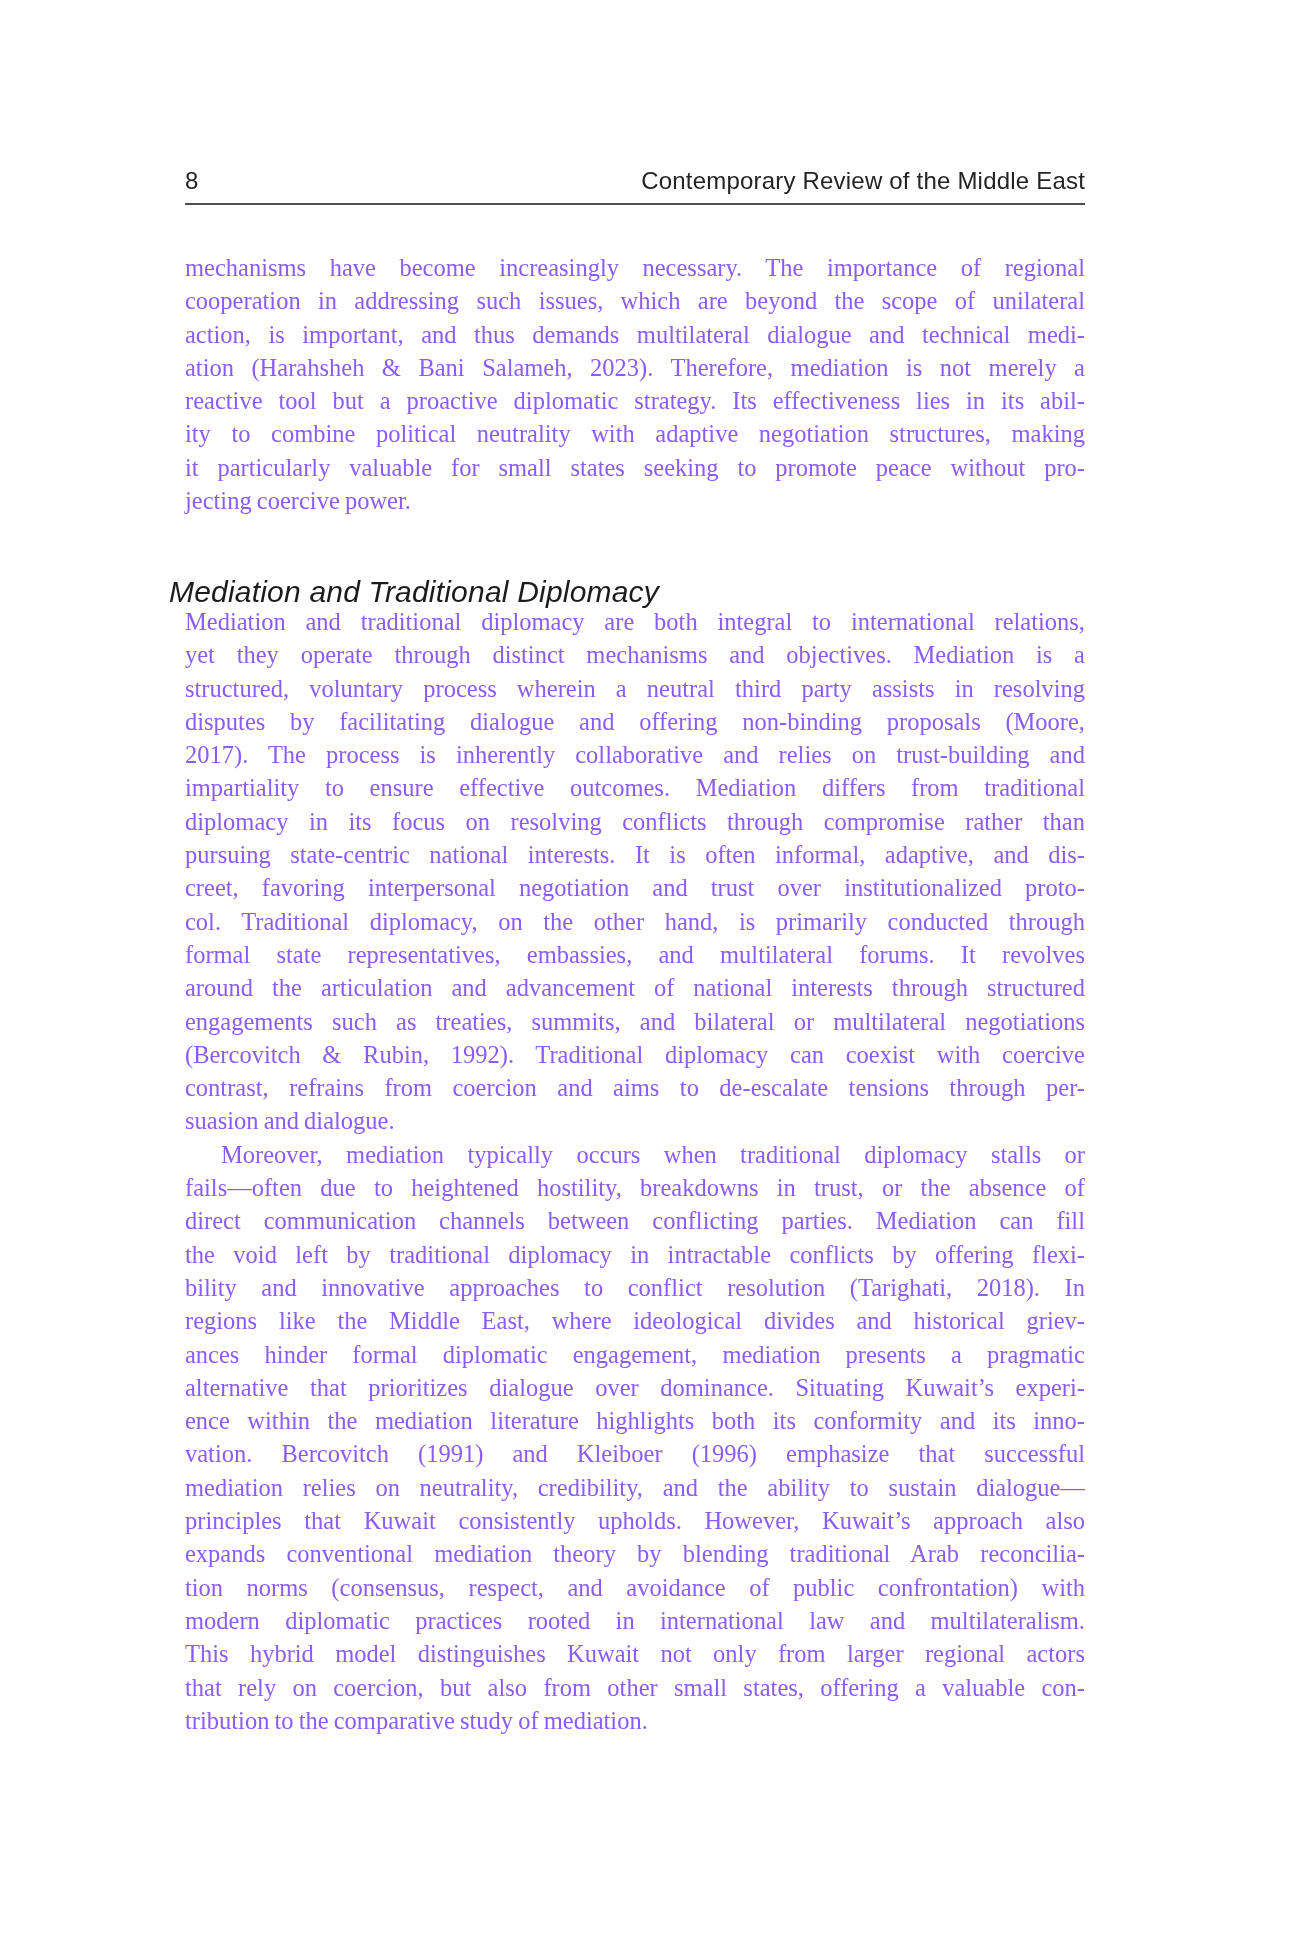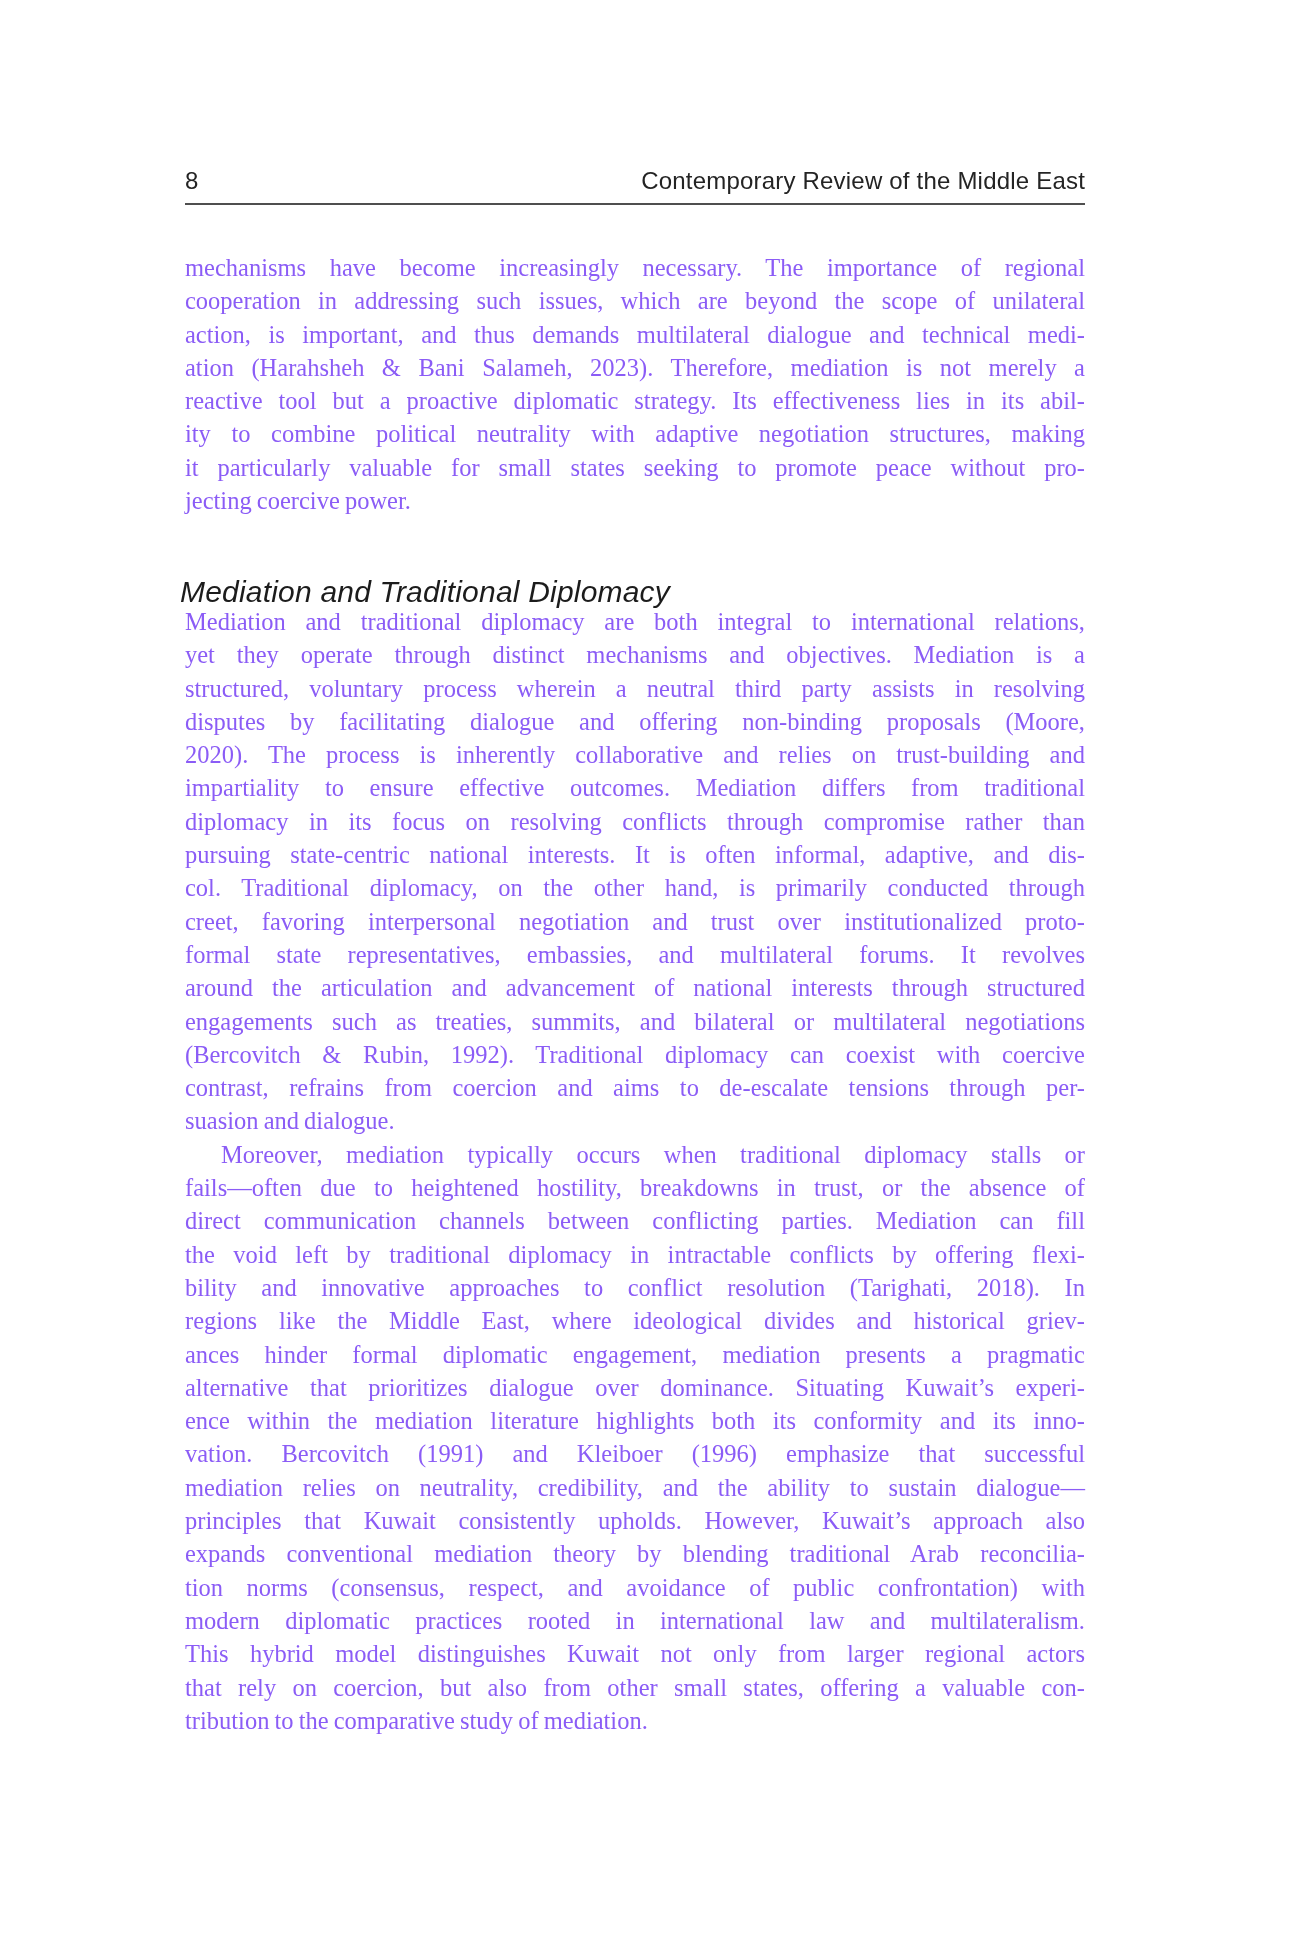--- a/index.html
+++ b/index.html
@@ -60,21 +60,21 @@
   .line {
     text-align: justify;
     text-align-last: justify;
     white-space: normal;
   }
   .line.last { text-align-last: left; }
   .line.indent { text-indent: 36px; }
   
   .section-heading {
     position: absolute;
-    left: 180px;
+    left: 169px;
     top: 548px;
     width: 900px;
     font-family: "Liberation Sans", sans-serif;
     font-style: italic;
     font-weight: 400;
     font-size: 30px;
     line-height: 38px;
     color: #1c1c1c;
     letter-spacing: 0.2px;
   }
@@ -103,26 +103,26 @@
     </div>
 
   <h2 class="section-heading">Mediation and Traditional Diplomacy</h2>
 
   <div class="bodytext para-flow">
     <div>
         <div class="line">Mediation and traditional diplomacy are both integral to international relations,</div>
         <div class="line">yet they operate through distinct mechanisms and objectives. Mediation is a</div>
         <div class="line">structured, voluntary process wherein a neutral third party assists in resolving</div>
         <div class="line">disputes by facilitating dialogue and offering non-binding proposals (Moore,</div>
-        <div class="line">2020). The process is inherently collaborative and relies on trust-building and</div>
+        <div class="line">2017). The process is inherently collaborative and relies on trust-building and</div>
         <div class="line">impartiality to ensure effective outcomes. Mediation differs from traditional</div>
         <div class="line">diplomacy in its focus on resolving conflicts through compromise rather than</div>
         <div class="line">pursuing state-centric national interests. It is often informal, adaptive, and dis-</div>
+        <div class="line">creet, favoring interpersonal negotiation and trust over institutionalized proto-</div>
         <div class="line">col. Traditional diplomacy, on the other hand, is primarily conducted through</div>
-        <div class="line">creet, favoring interpersonal negotiation and trust over institutionalized proto-</div>
         <div class="line">formal state representatives, embassies, and multilateral forums. It revolves</div>
         <div class="line">around the articulation and advancement of national interests through structured</div>
         <div class="line">engagements such as treaties, summits, and bilateral or multilateral negotiations</div>
         <div class="line">(Bercovitch &amp; Rubin, 1992). Traditional diplomacy can coexist with coercive</div>
         <div class="line">contrast, refrains from coercion and aims to de-escalate tensions through per-</div>
         <div class="line last">suasion and dialogue.</div>
       </div>
     <div>
         <div class="line indent">Moreover, mediation typically occurs when traditional diplomacy stalls or</div>
         <div class="line">fails—often due to heightened hostility, breakdowns in trust, or the absence of</div>

